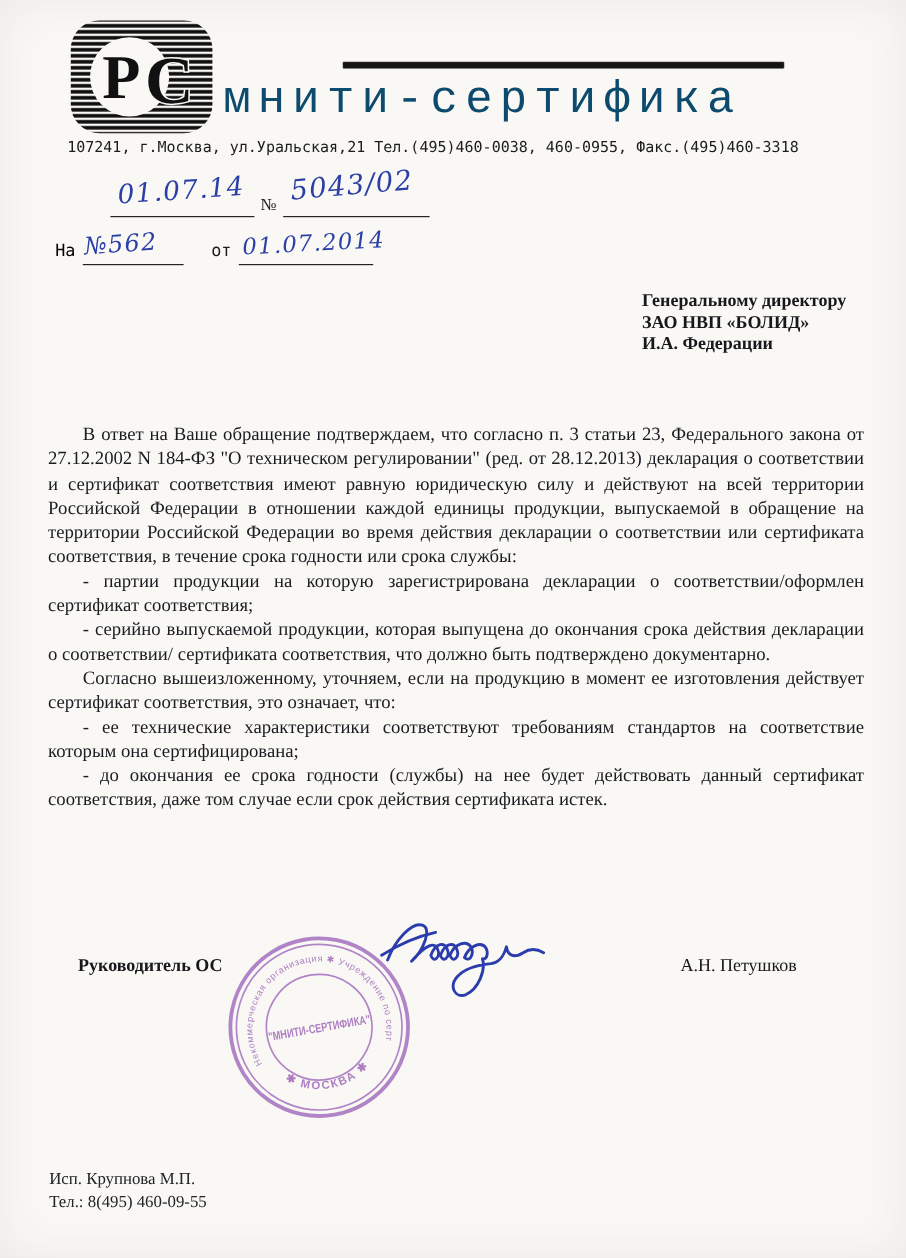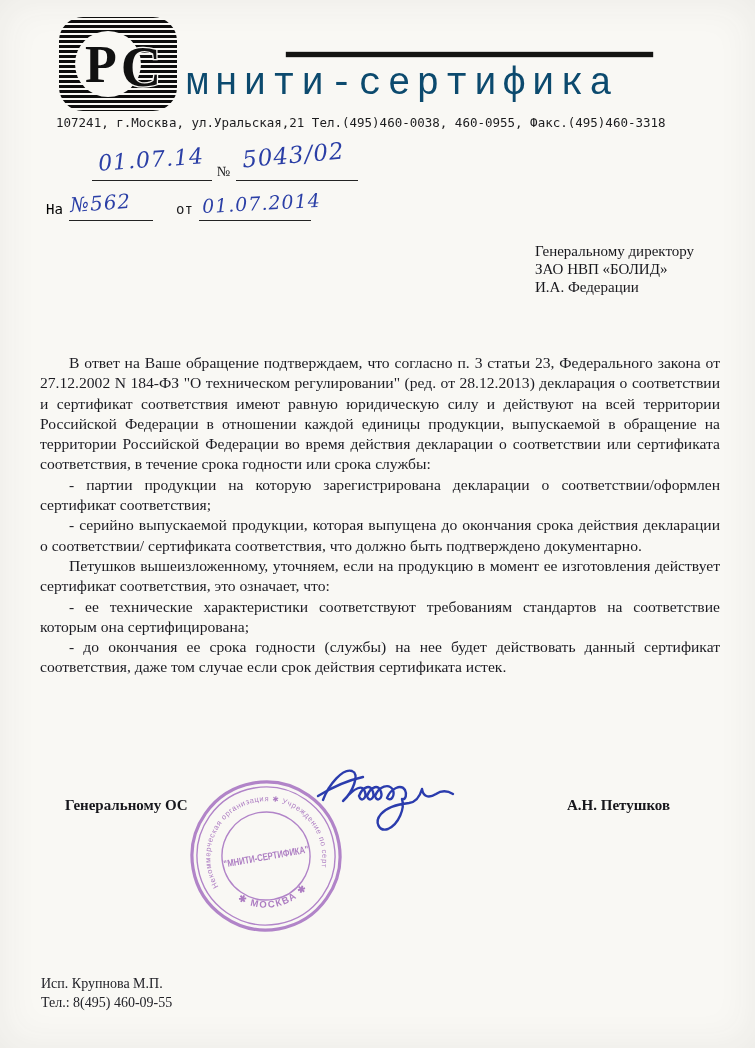--- a/index.html
+++ b/index.html
@@ -24,29 +24,29 @@
   .ul-c{left:69px;top:196px;width:84px;height:24px;}
   .ul-d{left:199px;top:196px;width:112px;height:24px;}
   .hw-date1{position:absolute;left:98px;top:147px;font-size:22px;transform:rotate(-4deg);letter-spacing:1px;}
   .hw-num1{position:absolute;left:242px;top:142px;font-size:23px;transform:rotate(-5deg);letter-spacing:1px;}
   .hw-num2{position:absolute;left:70px;top:191px;font-size:20px;transform:rotate(-4deg);letter-spacing:1px;}
   .hw-date2{position:absolute;left:202px;top:192px;font-size:19px;transform:rotate(-3deg);letter-spacing:1px;}
   .no-sign{position:absolute;left:217px;top:164px;font-size:14px;color:#1c1c1e;font-family:"Liberation Serif",serif;}
   .na-label{position:absolute;left:46px;top:201px;font-family:"DejaVu Sans Mono",monospace;font-size:14px;color:#000000;}
   .ot-label{position:absolute;left:176px;top:201px;font-family:"DejaVu Sans Mono",monospace;font-size:14px;color:#1c1c1e;}
   
-  .recipient{position:absolute;left:535px;top:242px;font-size:15px;font-weight:normal;
+  .recipient{position:absolute;left:535px;top:242px;font-size:15px;font-weight:bold;
              line-height:18px;color:#17171c;}
   
   .body-text{position:absolute;left:40px;top:353px;width:680px;font-size:15.6px;
              line-height:20.3px;color:#1b1b22;text-align:justify;}
   .body-text p{margin:0;text-indent:29px;}
   
   .sign-position{position:absolute;left:65px;top:797px;font-size:15px;font-weight:bold;color:#17171c;}
-  .sign-name{position:absolute;left:567px;top:797px;font-size:15px;font-weight:bold;color:#17171c;}
+  .sign-name{position:absolute;left:567px;top:797px;font-size:15px;font-weight:normal;color:#17171c;}
   .sign-svg{position:absolute;left:315px;top:758px;}
   
   .stamp{position:absolute;left:186px;top:776px;width:160px;height:160px;
          transform:rotate(-10deg);opacity:.82;}
   
   .footer{position:absolute;left:41px;top:974px;font-size:14px;line-height:19px;color:#222228;}
 </style>
 </head>
 <body>
 
@@ -85,26 +85,26 @@
   <div class="recipient">
     <div>Генеральному директору</div>
     <div>ЗАО НВП «БОЛИД»</div>
     <div>И.А. Федерации</div>
   </div>
 
   <div class="body-text">
     <p>В ответ на Ваше обращение подтверждаем, что согласно п. 3 статьи 23, Федерального закона от 27.12.2002 N 184-ФЗ "О техническом регулировании" (ред. от 28.12.2013) декларация о соответствии и сертификат соответствия имеют равную юридическую силу и действуют на всей территории Российской Федерации в отношении каждой единицы продукции, выпускаемой в обращение на территории Российской Федерации во время действия декларации о соответствии или сертификата соответствия, в течение срока годности или срока службы:</p>
     <p>- партии продукции на которую зарегистрирована декларации о соответствии/оформлен сертификат соответствия;</p>
     <p>- серийно выпускаемой продукции, которая выпущена до окончания срока действия декларации о соответствии/ сертификата соответствия, что должно быть подтверждено документарно.</p>
-    <p>Петушков вышеизложенному, уточняем, если на продукцию в момент ее изготовления действует сертификат соответствия, это означает, что:</p>
+    <p>Согласно вышеизложенному, уточняем, если на продукцию в момент ее изготовления действует сертификат соответствия, это означает, что:</p>
     <p>- ее технические характеристики соответствуют требованиям стандартов на соответствие которым она сертифицирована;</p>
     <p>- до окончания ее срока годности (службы) на нее будет действовать данный сертификат соответствия, даже том случае если срок действия сертификата истек.</p>
   </div>
 
-  <div class="sign-position">Генеральному ОС</div>
+  <div class="sign-position">Руководитель ОС</div>
 
   <svg class="sign-svg" width="145" height="90" viewBox="0 0 145 90">
     <g fill="none" stroke="#2b3cad" stroke-width="2.4" stroke-linecap="round" stroke-linejoin="round">
       <path d="M 3,38 C 16,30 34,22 48,19"></path>
       <path d="M 8,42 C 14,26 28,10 37,13 C 45,16 38,34 28,43
                C 40,29 48,26 50,34 C 52,40 46,45 44,38
                C 48,28 56,26 58,34 C 60,40 54,45 52,38
                C 56,28 64,26 66,34 C 68,40 62,45 60,38
                C 64,28 74,25 78,32 C 80,38 76,44 72,40
                C 76,30 86,26 90,32 C 92,36 91,42 87,41

